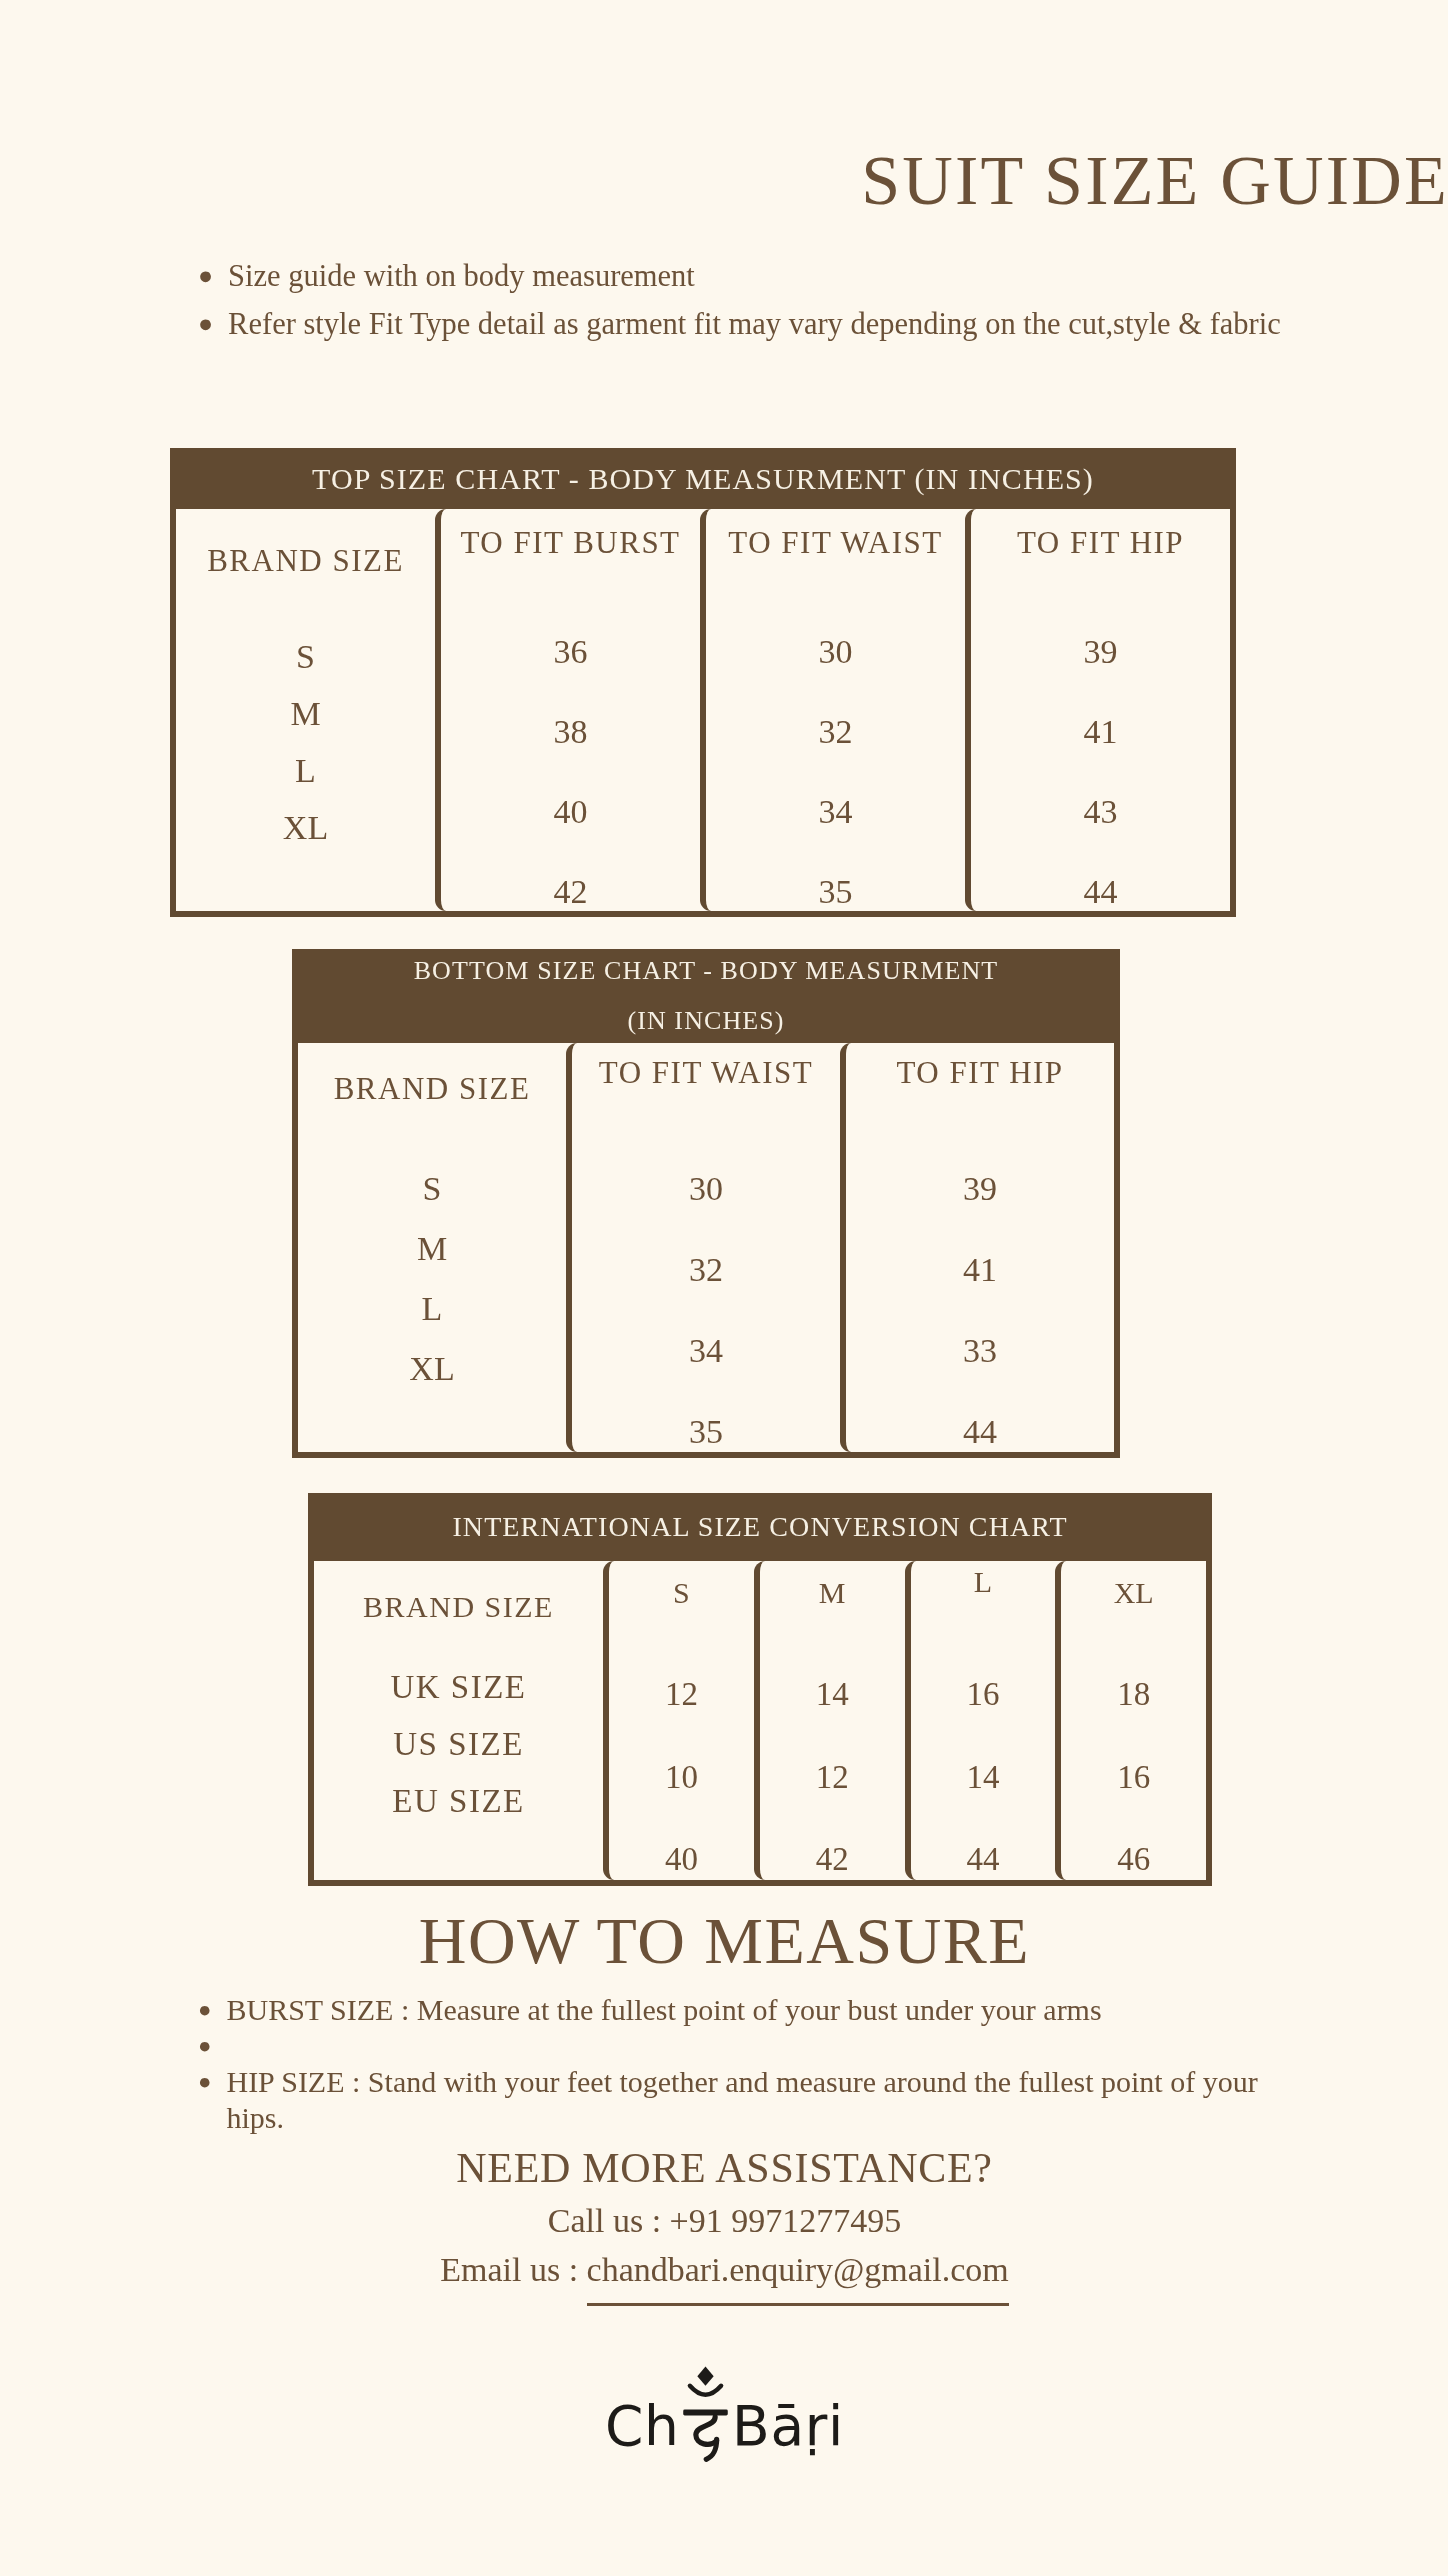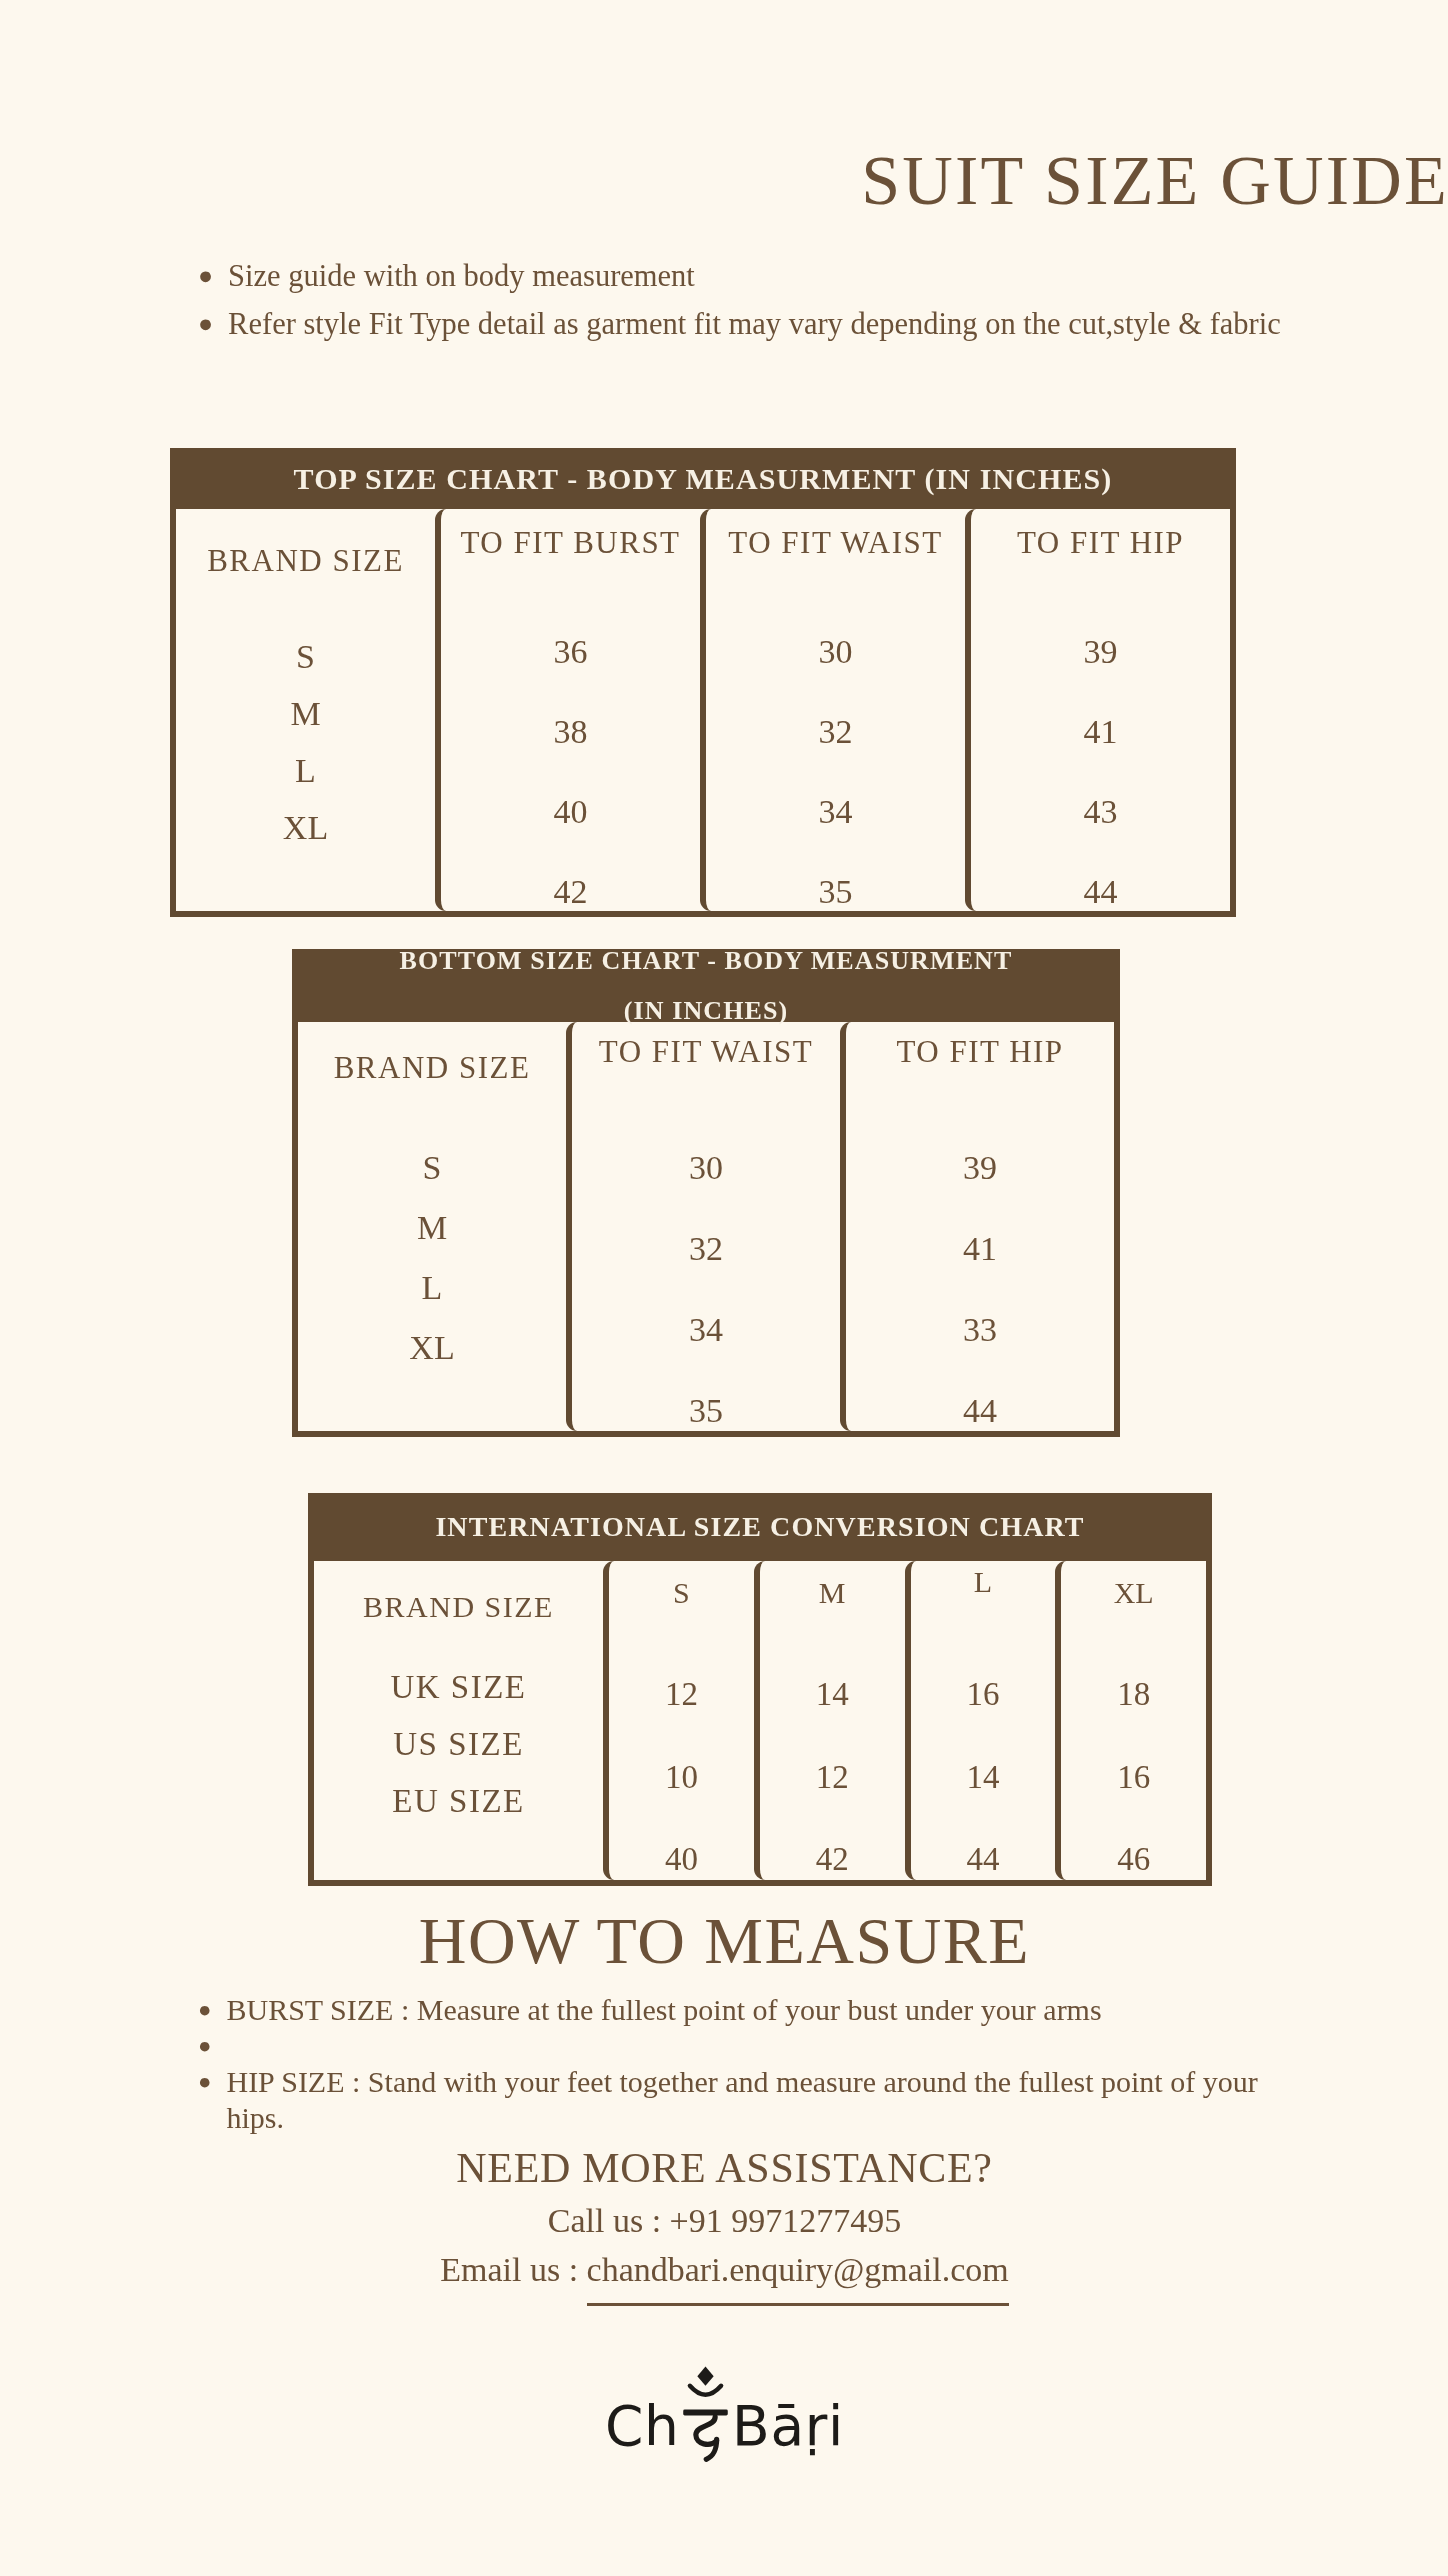--- a/index.html
+++ b/index.html
@@ -38,21 +38,20 @@
 
   
   .tbl{position:absolute;}
   .band{
     background:var(--brown);
     color:var(--band-text);
     display:flex;flex-direction:column;
     align-items:center;justify-content:center;
     text-align:center;
     letter-spacing:1.1px;
-    font-weight:bold;
   }
   .tbody{
     display:flex;
     border:6px solid var(--brown);
     border-top:none;
     background:var(--page-bg);
   }
   .col{flex:1;display:flex;flex-direction:column;align-items:center;border-radius:11px;}
   .col + .col{border-left:6px solid var(--brown);gap:42px;}
   .colhead{
@@ -68,21 +67,21 @@
   
   .tbl1{left:170px;top:448px;width:1066px;}
   .tbl1 .band{height:61px;font-size:30px;}
   .tbl1 .tbody{height:408px;}
   .tbl1 .colhead{height:104px;}
   .tbl1 .cell{height:57px;}
   .tbl1 .cell.first{margin-top:15px;}
 
   
   .tbl2{left:292px;top:949px;width:828px;}
-  .tbl2 .band{height:73px;font-size:26px;line-height:34px;gap:16px;}
+  .tbl2 .band{height:94px;font-size:26px;line-height:34px;gap:16px;}
   .tbl2 .tbody{height:415px;}
   .tbl2 .colhead{height:91px;}
   .tbl2 .cell{height:60px;}
   .tbl2 .cell.first{margin-top:25px;}
 
   
   .tbl3{left:308px;top:1476px;width:904px;margin-top:17px;}
   .tbl3 .band{height:68px;font-size:28px;}
   .tbl3 .tbody{height:325px;}
   .tbl3 .colhead{height:91px;font-size:30px;}

